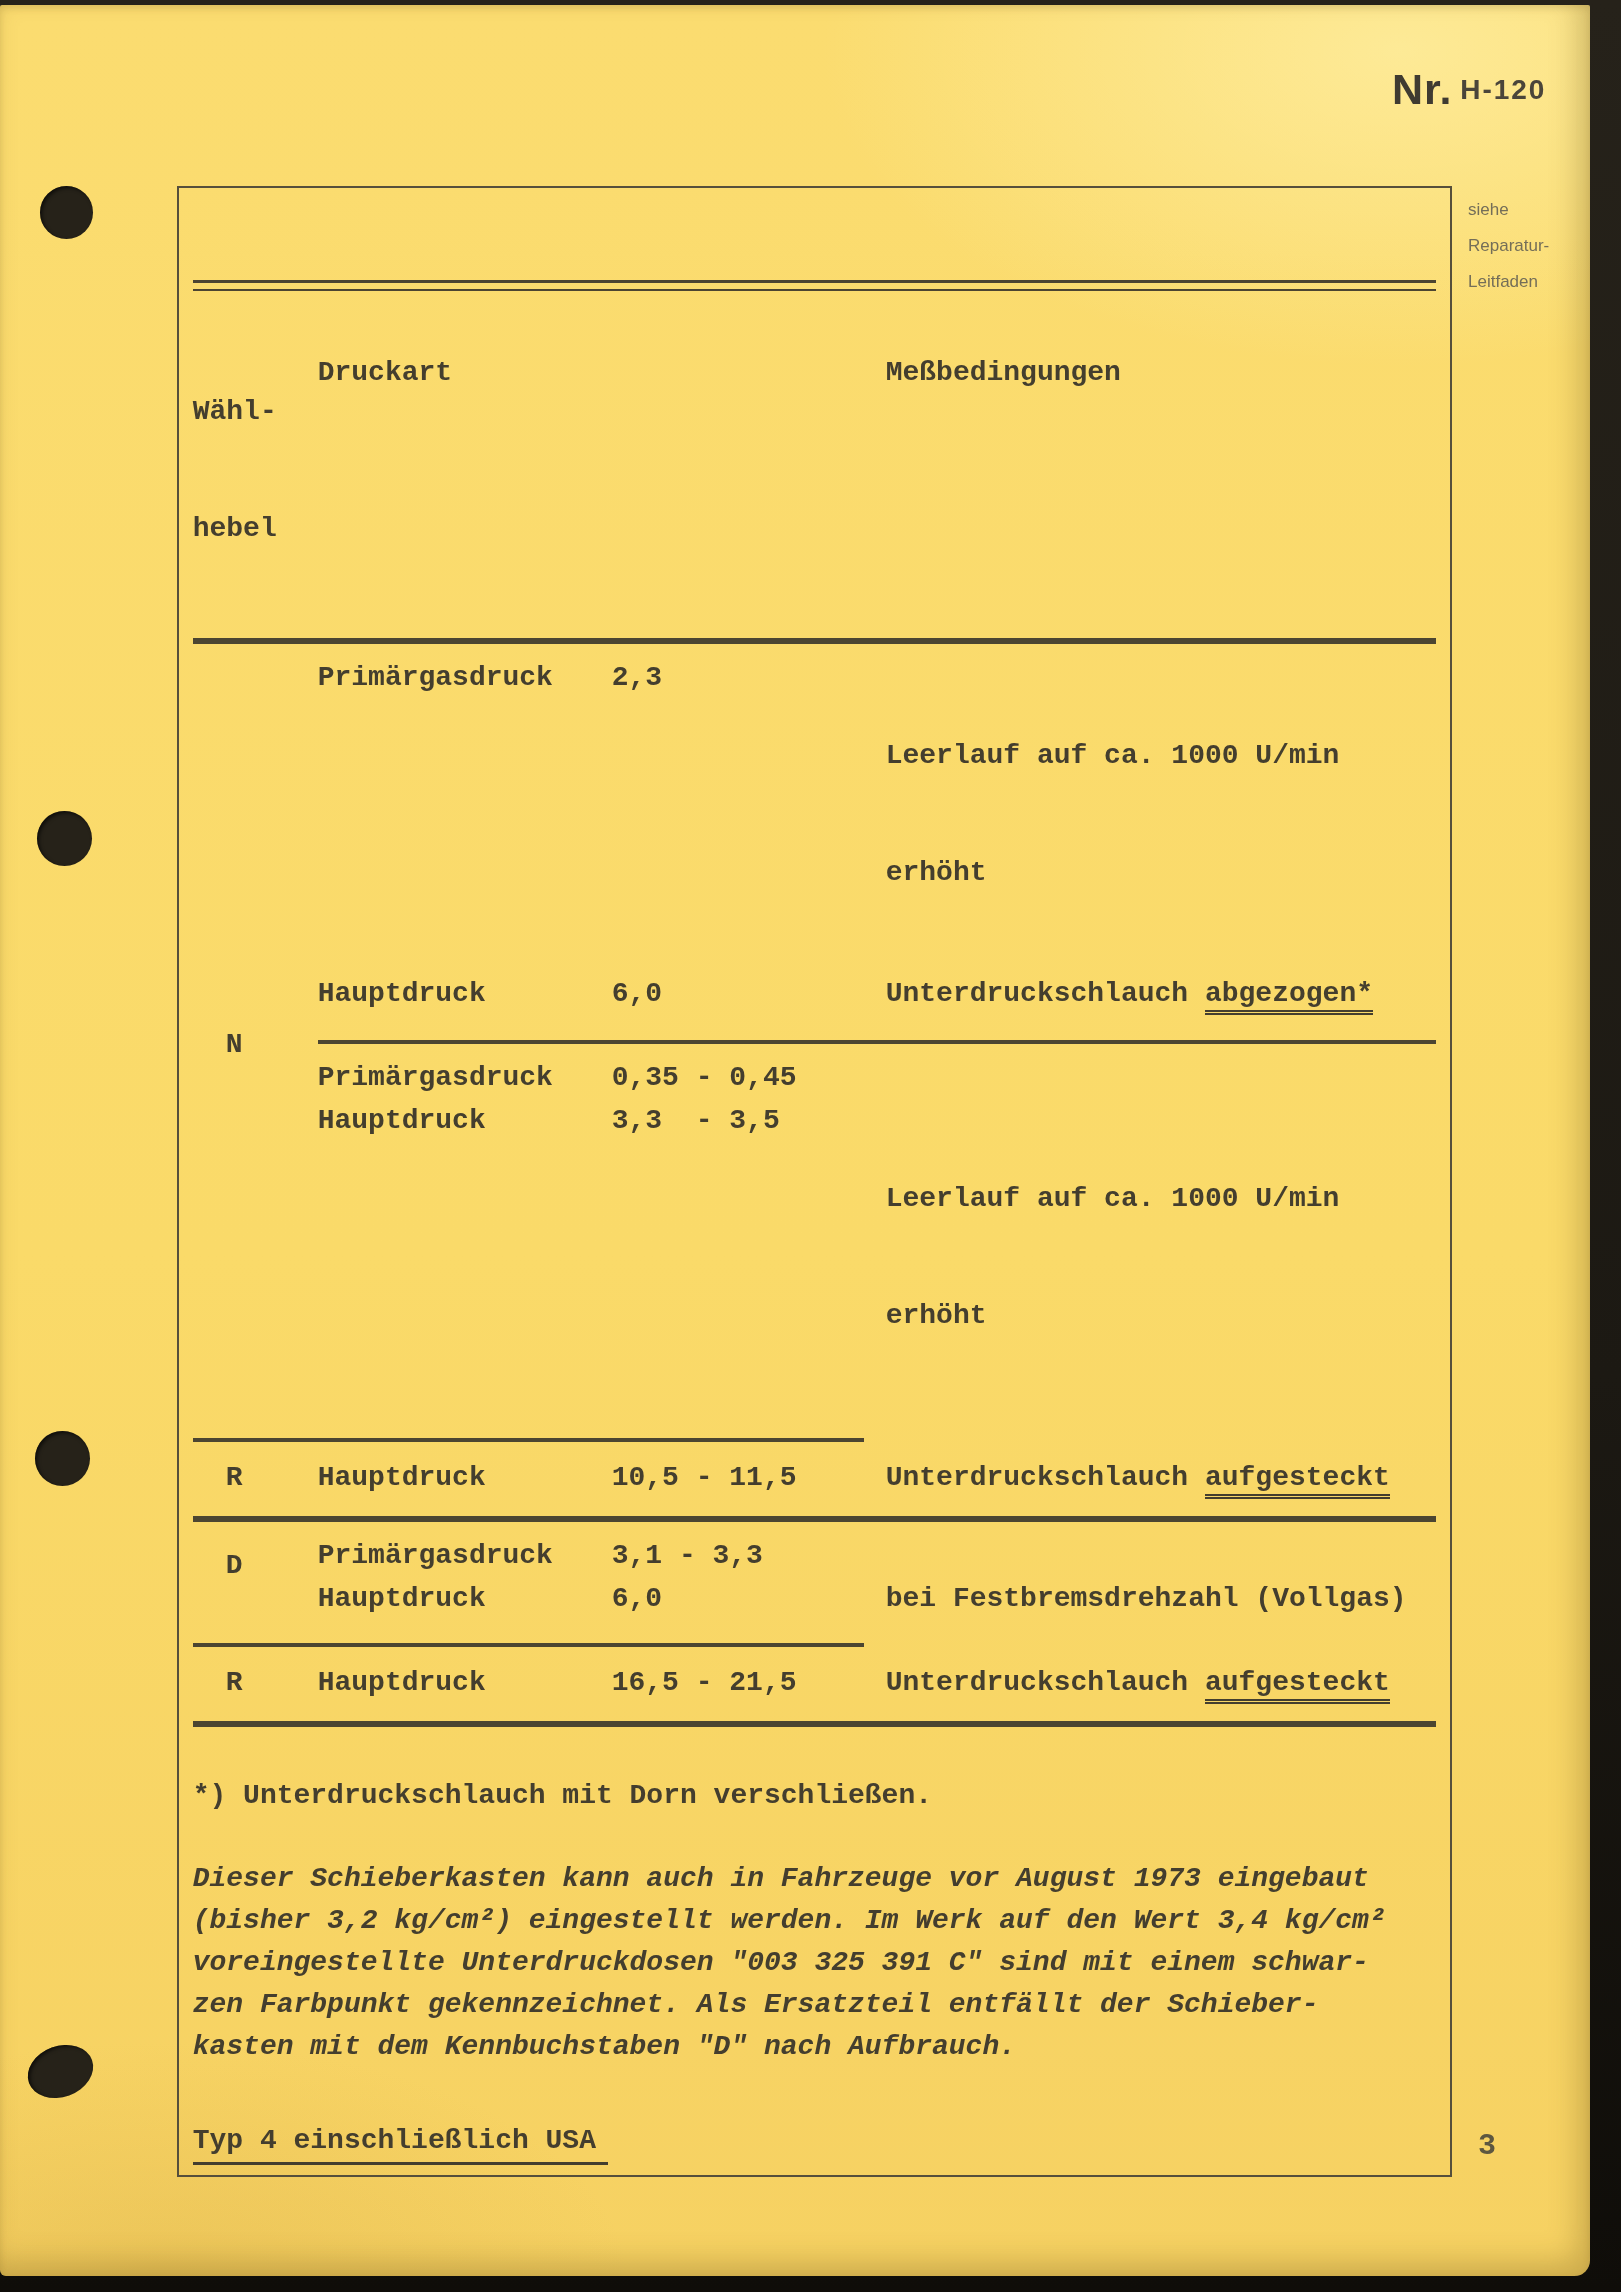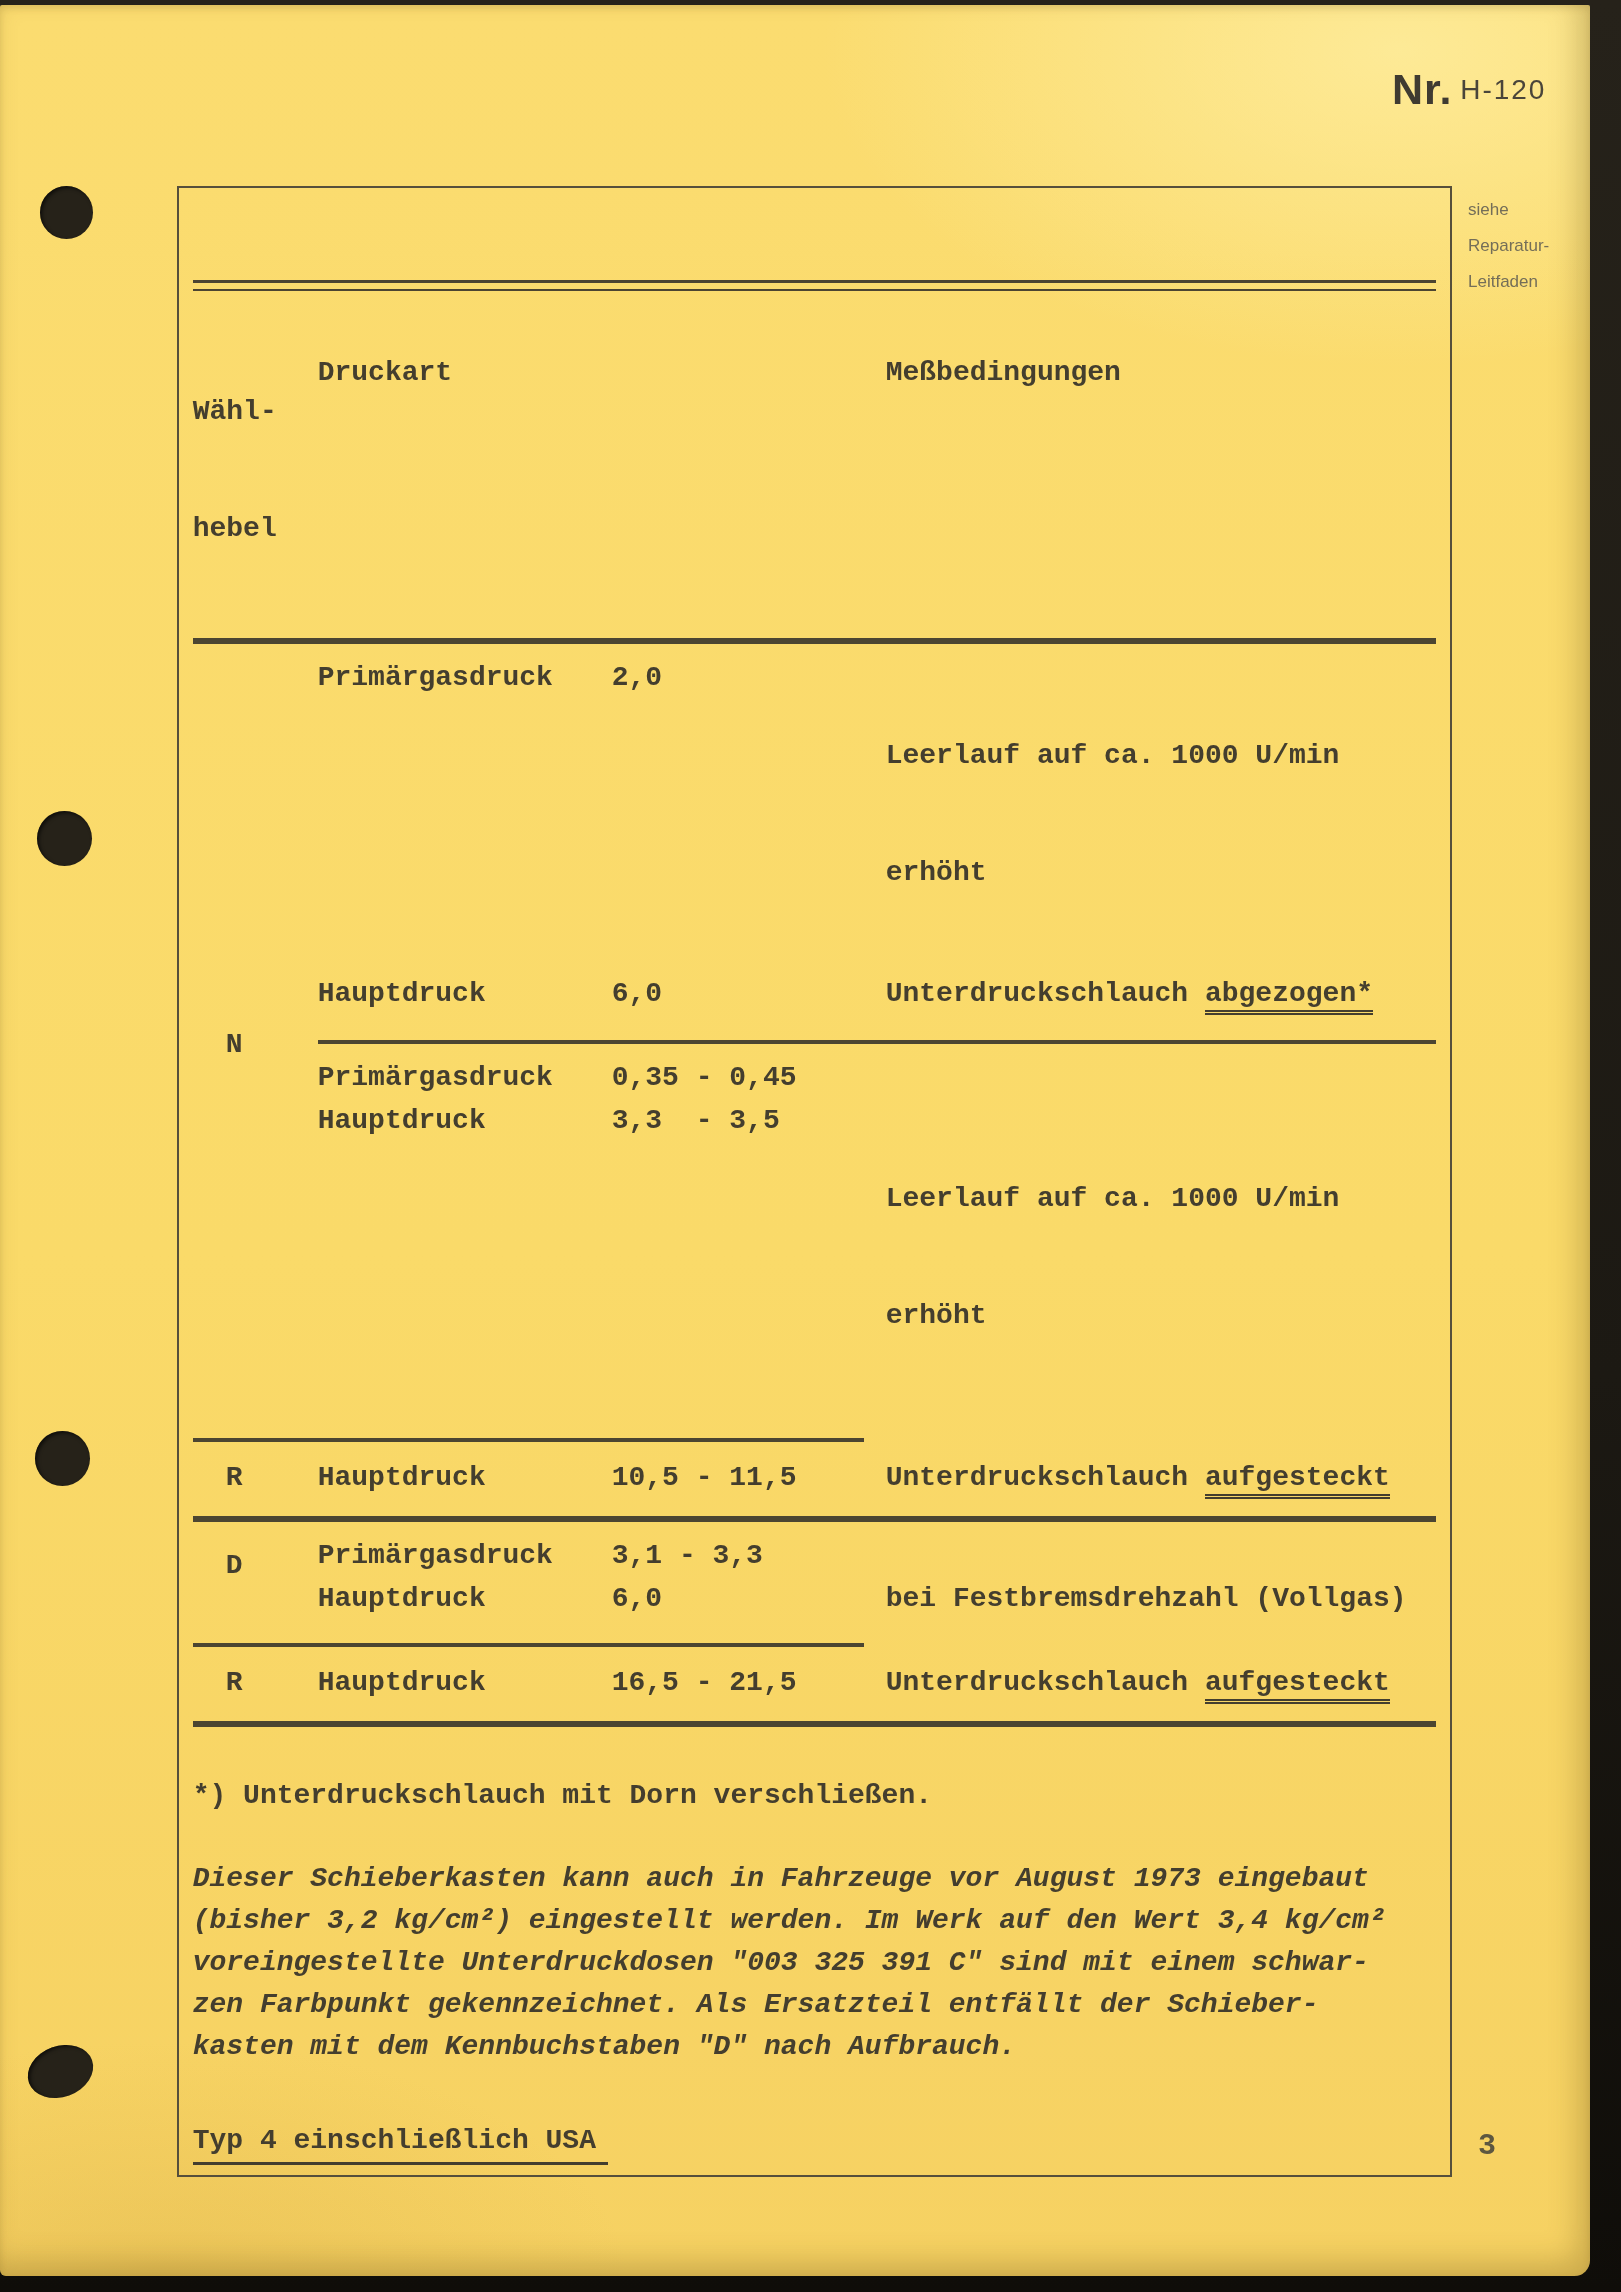--- a/index.html
+++ b/index.html
@@ -17,21 +17,21 @@
   
   .hole{position:absolute;background:#262219;border-radius:50%;box-shadow:inset 2px 2px 3.9px rgba(0,0,0,.6);}
   .hole1{left:40px;top:186px;width:53px;height:53px;}
   .hole2{left:37px;top:811px;width:55px;height:55px;}
   .hole3{left:35px;top:1431px;width:55px;height:55px;}
   .hole4{left:26.5px;top:2046px;width:67px;height:51px;transform:rotate(-20deg);}
   
   .doc-nr{position:absolute;left:1392px;top:65px;display:flex;align-items:center;
           font-family:"Liberation Sans",sans-serif;color:#3f3b31;}
   .nr-label{font-size:43px;font-weight:700;letter-spacing:1px;}
-  .nr-value{font-size:28px;font-weight:400;letter-spacing:2px;margin-left:7.8px;color:#4a453a;}
+  .nr-value{font-size:28px;font-weight:700;letter-spacing:2px;margin-left:7.8px;color:#4a453a;}
   .side-note{position:absolute;left:1468px;top:192px;font-family:"Liberation Sans",sans-serif;
              font-weight:400;font-size:17px;line-height:36px;color:#746e58;}
   .page-num{position:absolute;left:1478px;top:2129px;font-size:30px;font-weight:700;color:#5d5740;}
   
   .content-box{position:absolute;left:177px;top:186px;width:1275px;box-sizing:border-box;
                border:2.9px solid #564f3b;padding:49px 13.7px 9.8px 13.7px;
                color:#443e2e;font-size:28px;font-weight:700;line-height:39px;}
   .pre{white-space:pre;}
   .h-title{display:inline-block;font-size:30px;line-height:33px;border-bottom:2.9px solid currentColor;padding:0 2px 1px 0;}
   .h-rule{font-size:30px;line-height:21.6px;letter-spacing:0px;margin-top:1px;}
@@ -101,21 +101,21 @@
         <div class="pad1"></div>
         <div class="pad1">Meßbedingungen</div>
       </div>
 
       <div class="rule-thick"></div>
 
       <div class="psection">
         <div class="prow">
           <div></div>
           <div>Primärgasdruck</div>
-          <div>2,0</div>
+          <div>2,3</div>
           <div>
             <div>Leerlauf auf ca. 1000 U/min</div>
             <div>erhöht</div>
           </div>
         </div>
         <div class="prow">
           <div></div>
           <div>Hauptdruck</div>
           <div>6,0</div>
           <div><span>Unterdruckschlauch </span><span class="ul2">abgezogen*</span></div>

